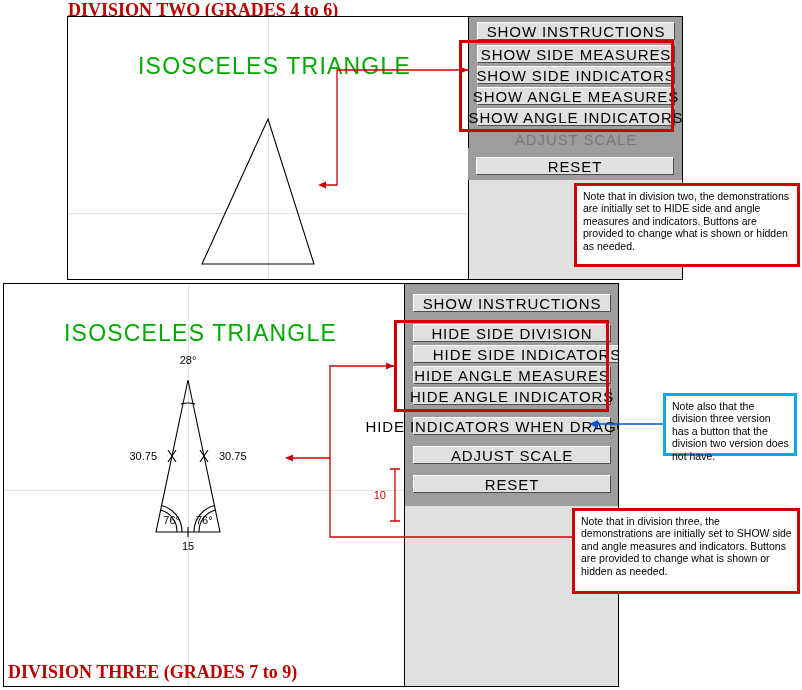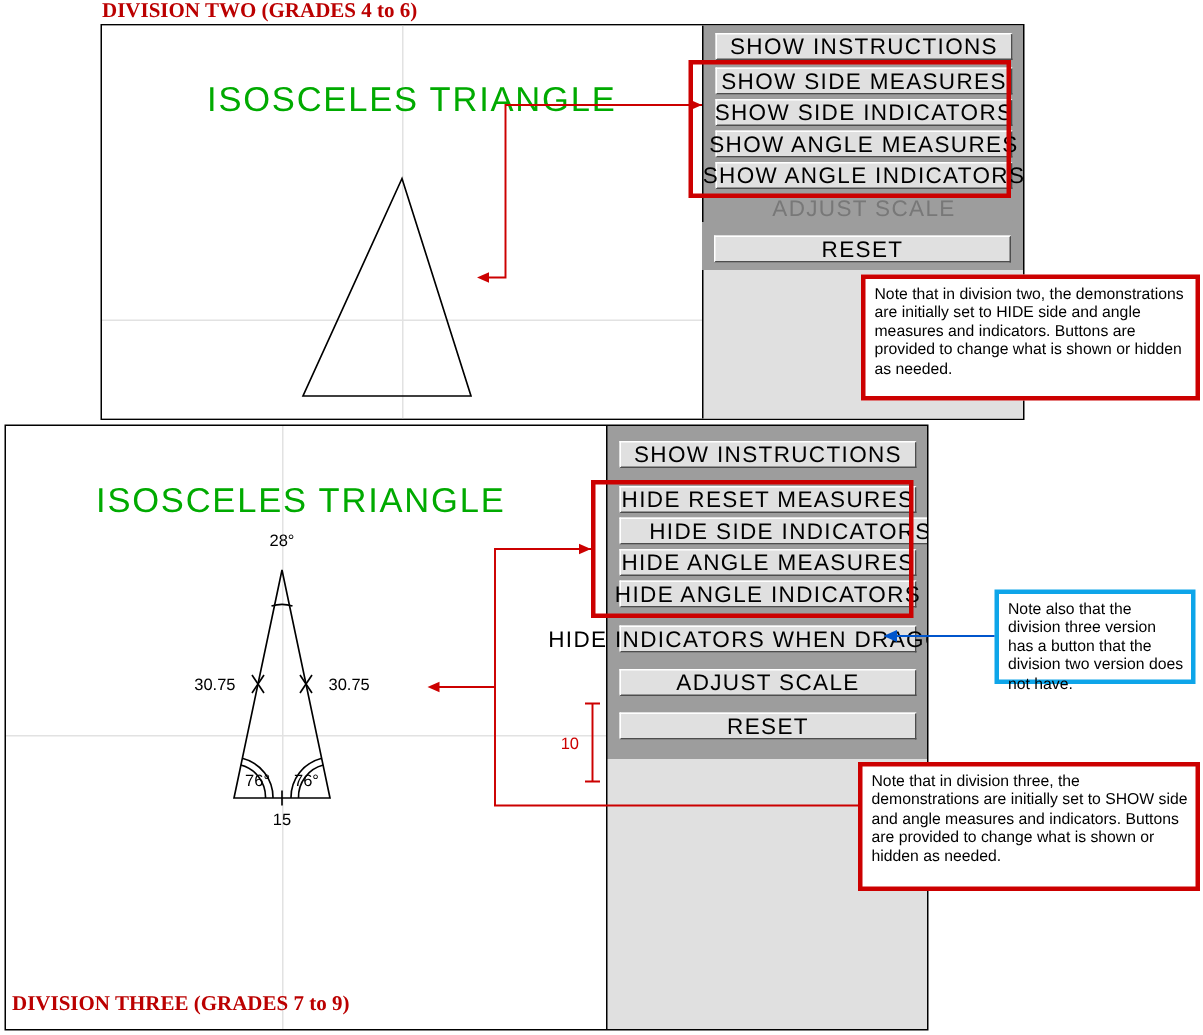--- a/index.html
+++ b/index.html
@@ -9,21 +9,21 @@
     font-family:"Liberation Sans", sans-serif;
     position:relative;
     overflow:hidden;
   }
   .abs{position:absolute;}
 
   
   .division-label{
     font-family:"Liberation Serif", serif;
     font-weight:bold;
-    font-size:14px;
+    font-size:18px;
     color:#bb0000;
     white-space:nowrap;
     letter-spacing:0px;
   }
 
   
   .app-window{
     position:absolute;
     background:#ffffff;
     border:1px solid #000000;
@@ -197,21 +197,21 @@
       <text class="tri-label" x="153" y="176" text-anchor="end">30.75</text>
       <text class="tri-label" x="215" y="176" text-anchor="start">30.75</text>
       <text class="tri-label" x="176" y="240" text-anchor="end">76°</text>
       <text class="tri-label" x="192" y="240" text-anchor="start">76°</text>
       <text class="tri-label" x="184" y="266" text-anchor="middle">15</text>
     </svg>
   </div>
 
   <div class="button-panel" style="left:400px;top:0;width:216px;height:317px;">
     <div class="btn" style="left:8px;top:10px;width:198px;height:18px;">SHOW INSTRUCTIONS</div>
-    <div class="btn" style="left:8px;top:40px;width:198px;height:18px;">HIDE RESET MEASURES</div>
+    <div class="btn" style="left:8px;top:40px;width:198px;height:18px;">HIDE SIDE DIVISION</div>
     <div class="btn" style="left:8px;top:61px;width:228px;height:18px;">HIDE SIDE INDICATORS</div>
     <div class="btn" style="left:8px;top:82px;width:198px;height:18px;">HIDE ANGLE MEASURES</div>
     <div class="btn" style="left:8px;top:103px;width:198px;height:18px;">HIDE ANGLE INDICATORS</div>
     <div class="btn" style="left:8px;top:133px;width:198px;height:18px;">HIDE INDICATORS WHEN DRAGGING</div>
     <div class="btn" style="left:8px;top:162px;width:198px;height:18px;">ADJUST SCALE</div>
     <div class="btn" style="left:8px;top:191px;width:198px;height:18px;">RESET</div>
   </div>
   <div class="panel-bottom-fill" style="left:400px;top:222px;width:216px;height:181px;"></div>
 </div>
 

